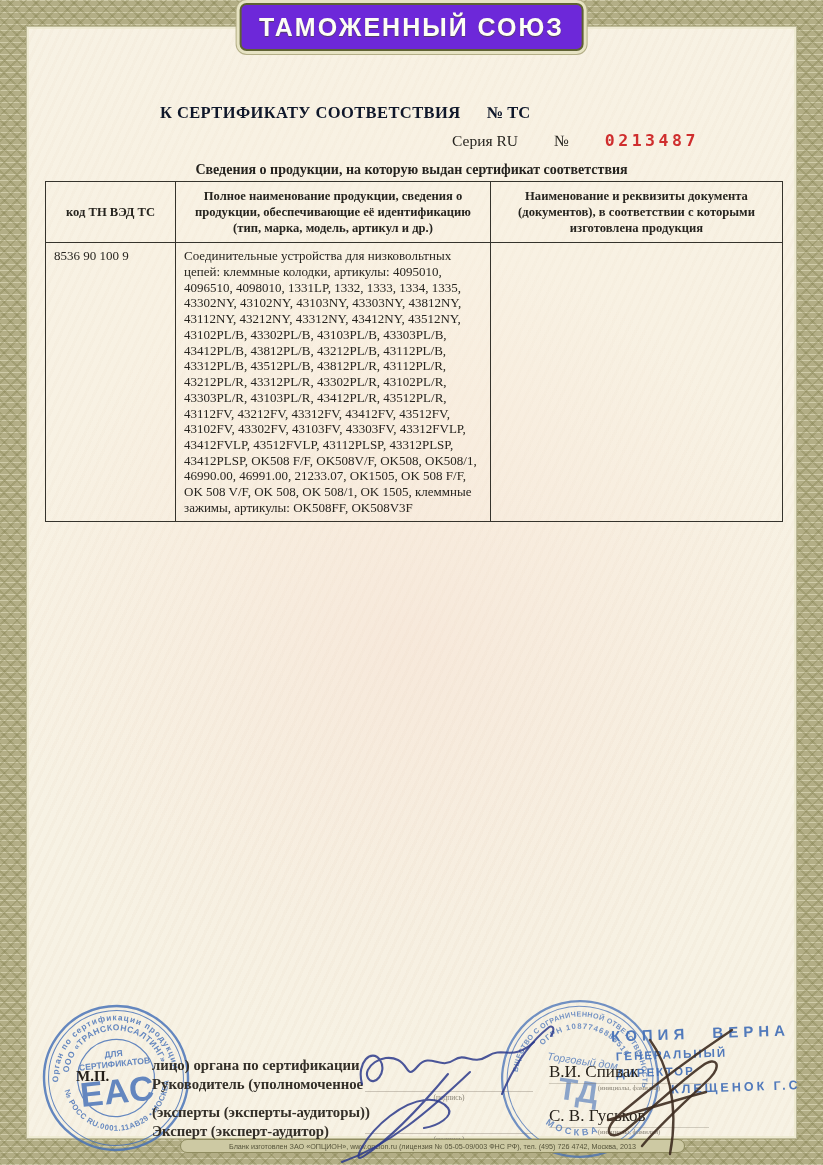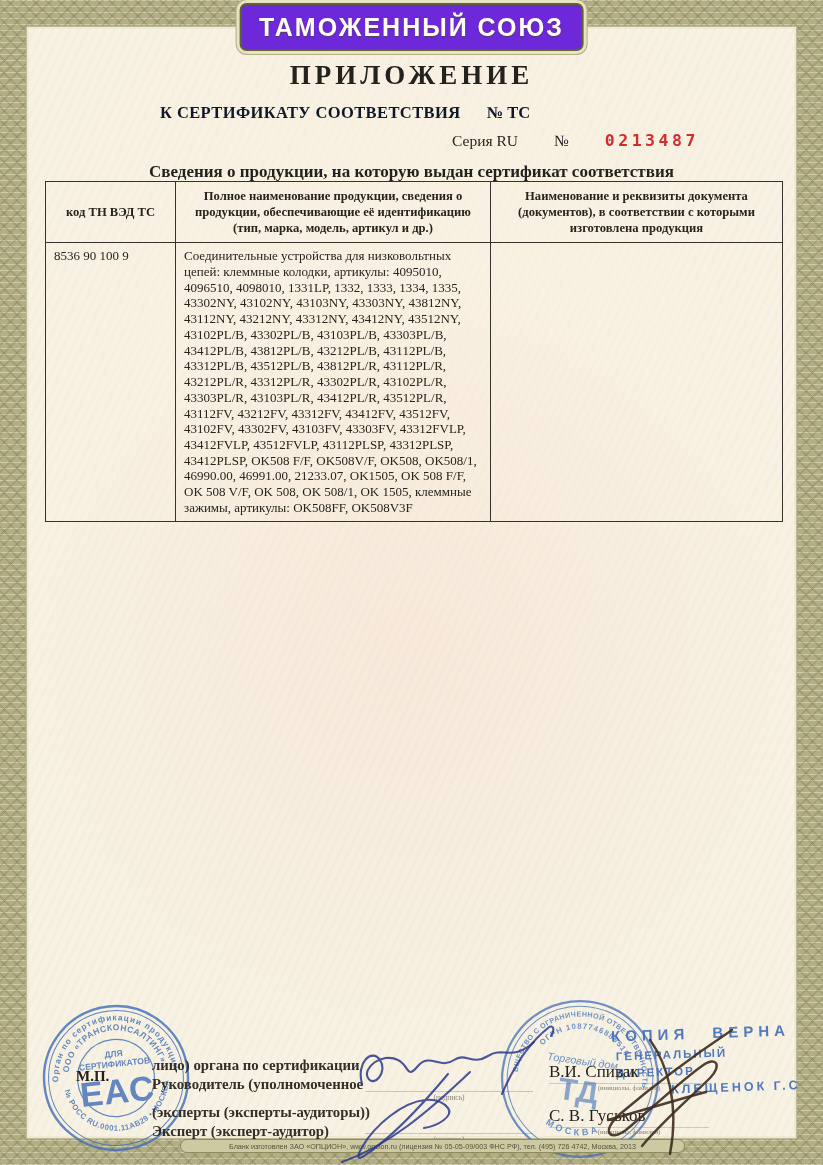--- a/index.html
+++ b/index.html
@@ -69,21 +69,21 @@
     position:absolute;top:131px;left:452px;display:flex;align-items:baseline;gap:36px;
     font-size:15.5px;color:#26241f;white-space:nowrap;
   }
   .series-line .num{
     font-family:"DejaVu Sans Mono","Liberation Mono",monospace;
     color:var(--serial-red);font-weight:bold;font-size:16.5px;letter-spacing:3.5px;
   }
 
   .tbl-caption{
     position:absolute;top:162px;left:0;width:100%;text-align:center;
-    font-size:17px;font-weight:bold;color:#24221e;
+    font-size:14px;font-weight:bold;color:#24221e;
   }
 
   table.products{
     position:absolute;left:45px;top:181px;width:737px;
     border-collapse:collapse;table-layout:fixed;
     font-size:13px;color:#26241f;
   }
   table.products th, table.products td{
     border:1.6px solid #35332c;vertical-align:top;
   }
@@ -148,21 +148,20 @@
 </style>
 </head>
 <body>
 
 <div class="page">
   <div class="border-frame"></div>
   <div class="sheet"></div>
 
   <div class="banner">ТАМОЖЕННЫЙ СОЮЗ</div>
 
-  <div class="title">ПРИЛОЖЕНИЕ</div>
 
   <div class="cert-line">
     <span class="lbl">К СЕРТИФИКАТУ СООТВЕТСТВИЯ</span>
     <span class="no-ts">№ ТС</span>
   </div>
 
   <div class="series-line">
     <span>Серия RU</span>
     <span>№</span>
     <span class="num">0213487</span>

